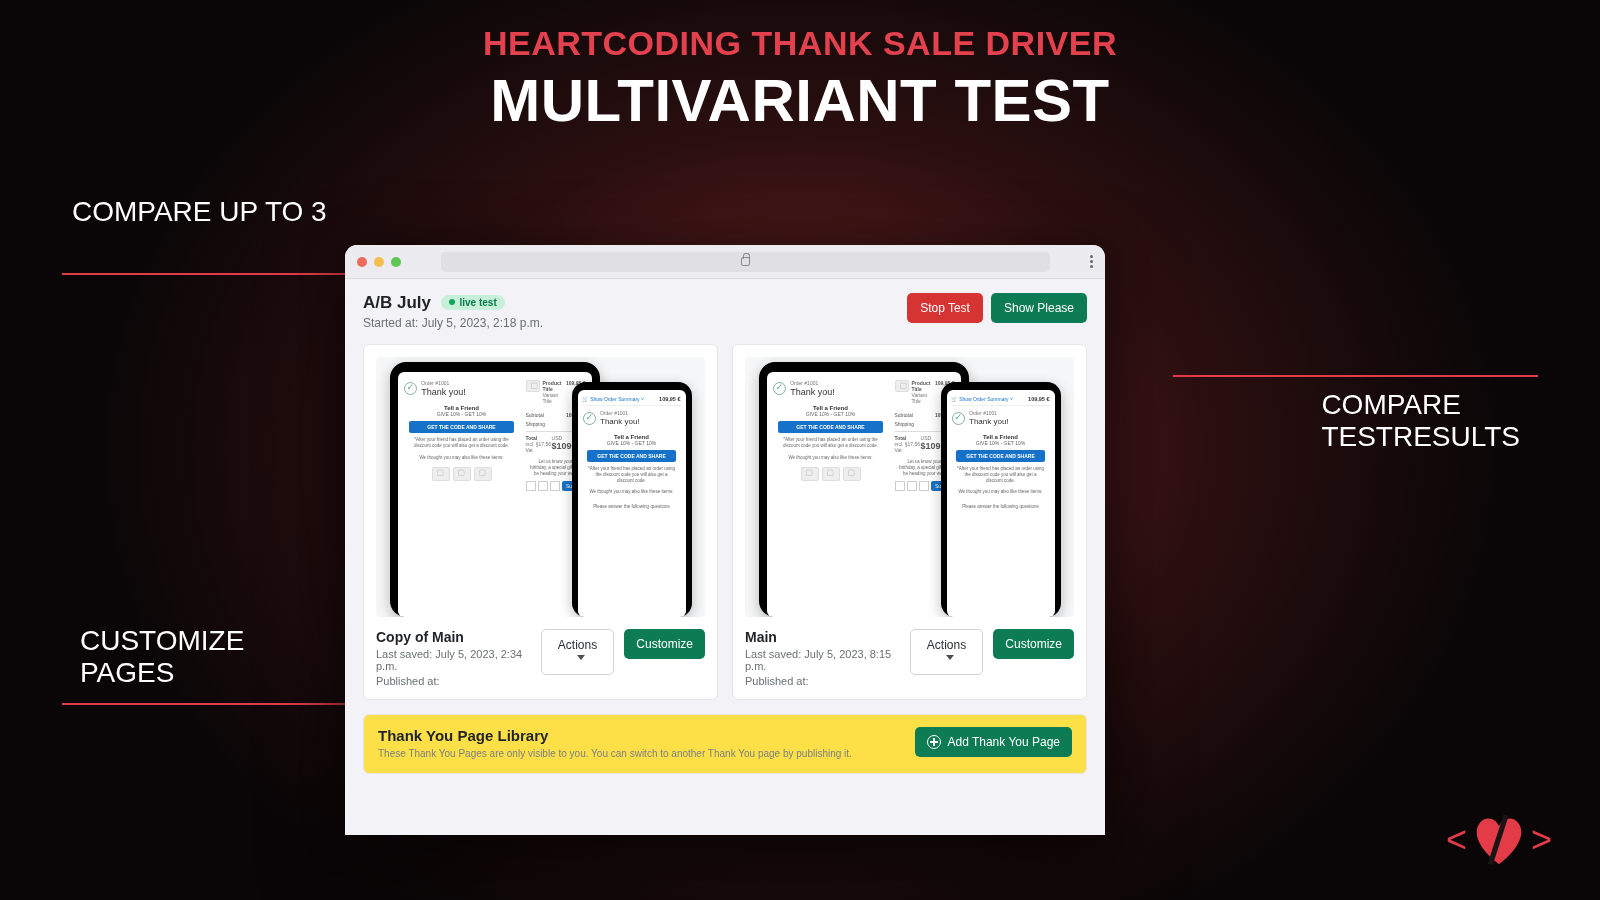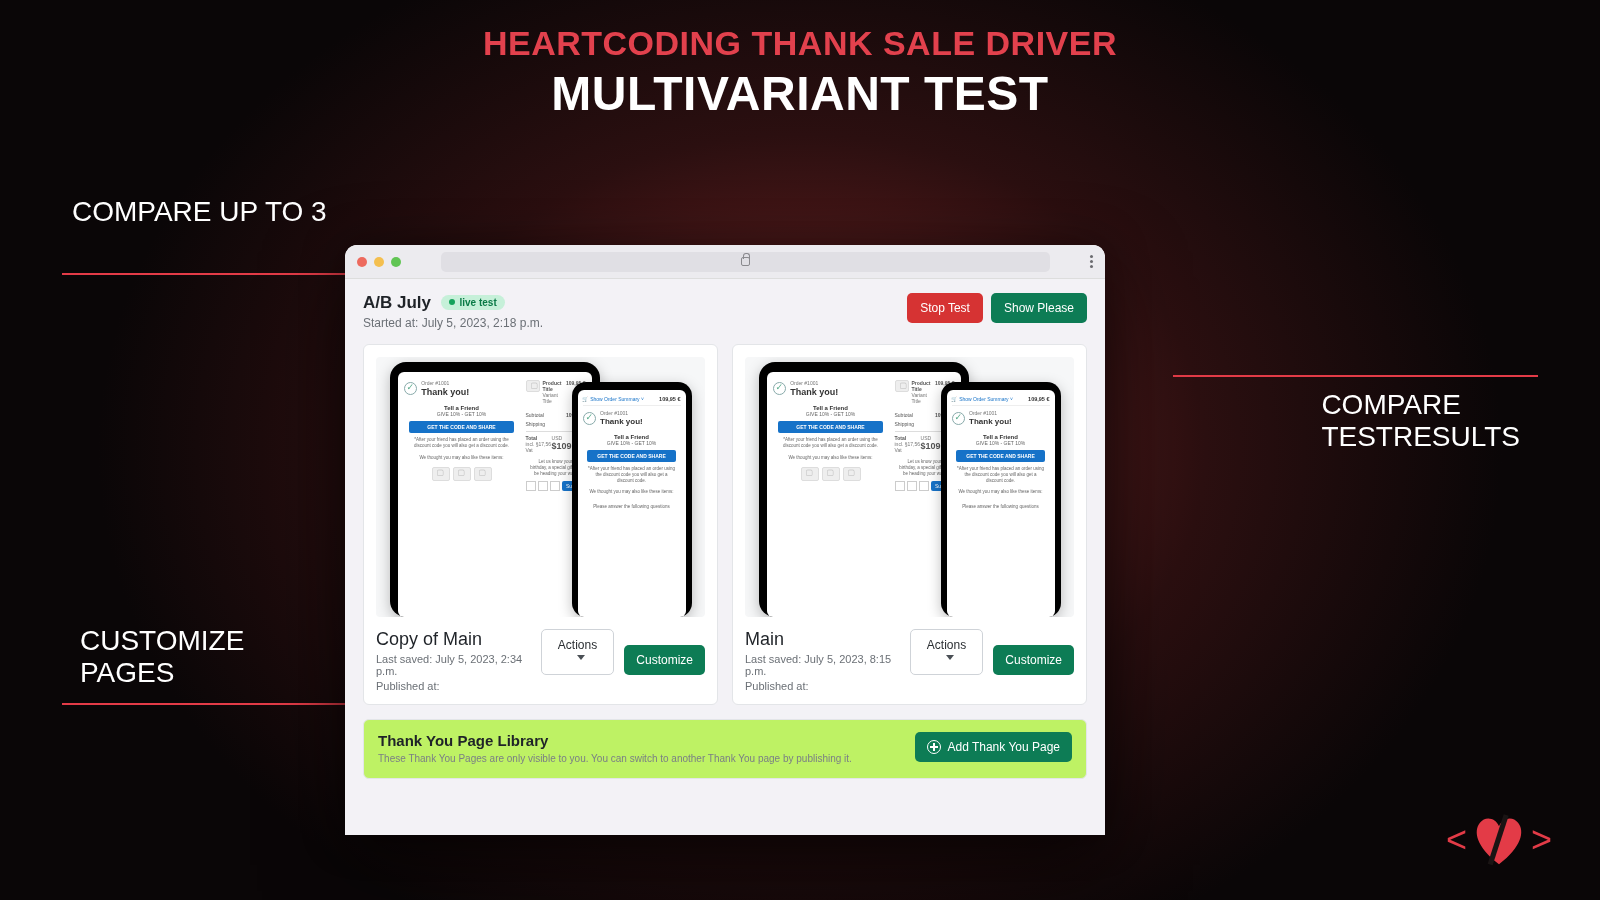--- a/index.html
+++ b/index.html
@@ -1,19 +1,19 @@
 <!DOCTYPE html>
 <html><head>
 <meta charset="utf-8">
 <style>
   *{box-sizing:border-box;margin:0;padding:0;font-family:-apple-system,Helvetica,Arial,sans-serif}
   html,body{width:1600px;height:900px;overflow:hidden}
   body{background:#0c0808;background:radial-gradient(ellipse 900px 700px at 800px 450px,#802828 0%,#2b0f10 45%,#0a0607 78%);position:relative;color:#fff}
   .subtitle{position:absolute;top:24px;left:0;right:0;text-align:center;color:#e2414d;font-size:34px;font-weight:600;letter-spacing:.5px}
-  .title{position:absolute;top:66px;left:0;right:0;text-align:center;color:#fff;font-size:48px;font-weight:800;letter-spacing:.5px}
+  .title{position:absolute;top:66px;left:0;right:0;text-align:center;color:#fff;font-size:60px;font-weight:800;letter-spacing:.5px}
   .callout{position:absolute;color:#fff;font-size:28px;line-height:1.15;font-weight:400}
   .callout.tl{left:72px;top:196px}
   .callout.tr{right:80px;top:389px;text-align:left}
   .callout.bl{left:80px;top:625px}
   .cl-line{position:absolute;height:2px;background:#e33b47}
   .cl-line.a{left:62px;top:273px;width:305px}
   .cl-line.b{right:62px;top:375px;width:365px}
   .cl-line.c{left:62px;top:703px;width:575px}
   
   .arrow{position:absolute;width:2px;background:#e33b47;transform-origin:top left}
@@ -50,41 +50,41 @@
   .device{background:#000;border-radius:16px;padding:10px 8px 0;box-shadow:0 4px 14px rgba(0,0,0,.25)}
   .device.tablet{width:210px;height:255px;margin-right:-28px;z-index:1}
   .device.phone{width:120px;height:235px;z-index:2;border-radius:14px;padding:8px 6px 0}
   .screen{background:#fff;width:100%;height:100%;border-radius:6px;padding:8px 6px 0;overflow:hidden;font-size:6px;color:#333;position:relative}
   .sc-row{display:flex;gap:6px}
   .sc-main{flex:1}
   .sc-side{width:60px;font-size:5px;color:#555}
   .chk{width:13px;height:13px;border:1px solid #8aa;border-radius:50%;display:inline-block;vertical-align:middle;margin-right:3px;position:relative}
   .chk::after{content:"✓";position:absolute;left:2px;top:-1px;color:#5a8;font-size:9px}
   .ord{font-size:5px;color:#777}
-  .thk{font-size:9px;font-weight:700;margin-top:1px}
+  .thk{font-size:9px;font-weight:400;margin-top:1px}
   .tf{text-align:center;margin-top:8px;font-size:6px;font-weight:700}
   .tfs{text-align:center;font-size:5px;color:#666}
   .bluebtn{background:#1672c8;color:#fff;text-align:center;font-size:5px;font-weight:700;padding:3px;border-radius:2px;margin:4px auto;width:90%}
   .note{font-size:4.5px;color:#666;text-align:center;line-height:1.3;padding:0 4px}
   .thumbs{display:flex;gap:3px;margin-top:6px;justify-content:center}
   .thumb{width:18px;height:14px;background:#eee;border:1px solid #ddd;border-radius:2px;position:relative}
   .thumb::after{content:"▢";position:absolute;left:4px;top:0;color:#bbb;font-size:8px}
   .side-line{display:flex;justify-content:space-between;margin-top:3px}
   .side-line b{font-weight:700}
   .submitbtn{background:#1672c8;color:#fff;font-size:5px;padding:2px 4px;border-radius:2px;display:inline-block}
   .phone .screen{font-size:5.5px;padding:6px 5px 0}
   .phone .sc-top{display:flex;justify-content:space-between;align-items:center;border-bottom:1px solid #eee;padding-bottom:3px;margin-bottom:4px}
   .phone .carti{color:#1672c8;font-size:5px}
   .card-footer{margin-top:12px;display:flex;justify-content:space-between;align-items:flex-start}
-  .cf-left .name{font-size:18px;font-weight:400}
+  .cf-left .name{font-size:14px;font-weight:700}
   .cf-left .sub{font-size:11px;color:#6b7076;margin-top:3px}
-  .cf-right{display:flex;gap:10px;align-items:flex-end}
+  .cf-right{display:flex;gap:10px;align-items:flex-start}
   .cf-right .btn{padding:8px 12px}
   .caret{display:inline-block;margin-left:6px;border:4px solid transparent;border-top:5px solid #4a4f55;vertical-align:-1px}
-  .lib{margin-top:14px;background:#bef264;border:1px solid #e3e5e8;border-radius:6px;padding:12px 14px 0;display:flex;justify-content:space-between;align-items:flex-start;height:60px}
+  .lib{margin-top:14px;background:#fde047;border:1px solid #e3e5e8;border-radius:6px;padding:12px 14px 0;display:flex;justify-content:space-between;align-items:flex-start;height:60px}
   .lib h3{font-size:15px;font-weight:700}
   .lib p{font-size:10px;color:#7a7f85;margin-top:4px}
   .addbtn{background:#0d7c55;color:#fff;border:none;border-radius:5px;padding:8px 12px;font-size:12px;cursor:pointer;display:flex;align-items:center;gap:6px}
   .plus{width:14px;height:14px;border:1.5px solid #fff;border-radius:50%;position:relative}
   .plus::before,.plus::after{content:"";position:absolute;background:#fff}
   .plus::before{left:2px;top:5px;width:8px;height:1.5px}
   .plus::after{left:5px;top:2px;width:1.5px;height:8px}
   
   .logo{position:absolute;right:48px;bottom:34px;display:flex;align-items:center;gap:4px;color:#e33b47}
   .logo .ang{font-size:36px;font-weight:300}

